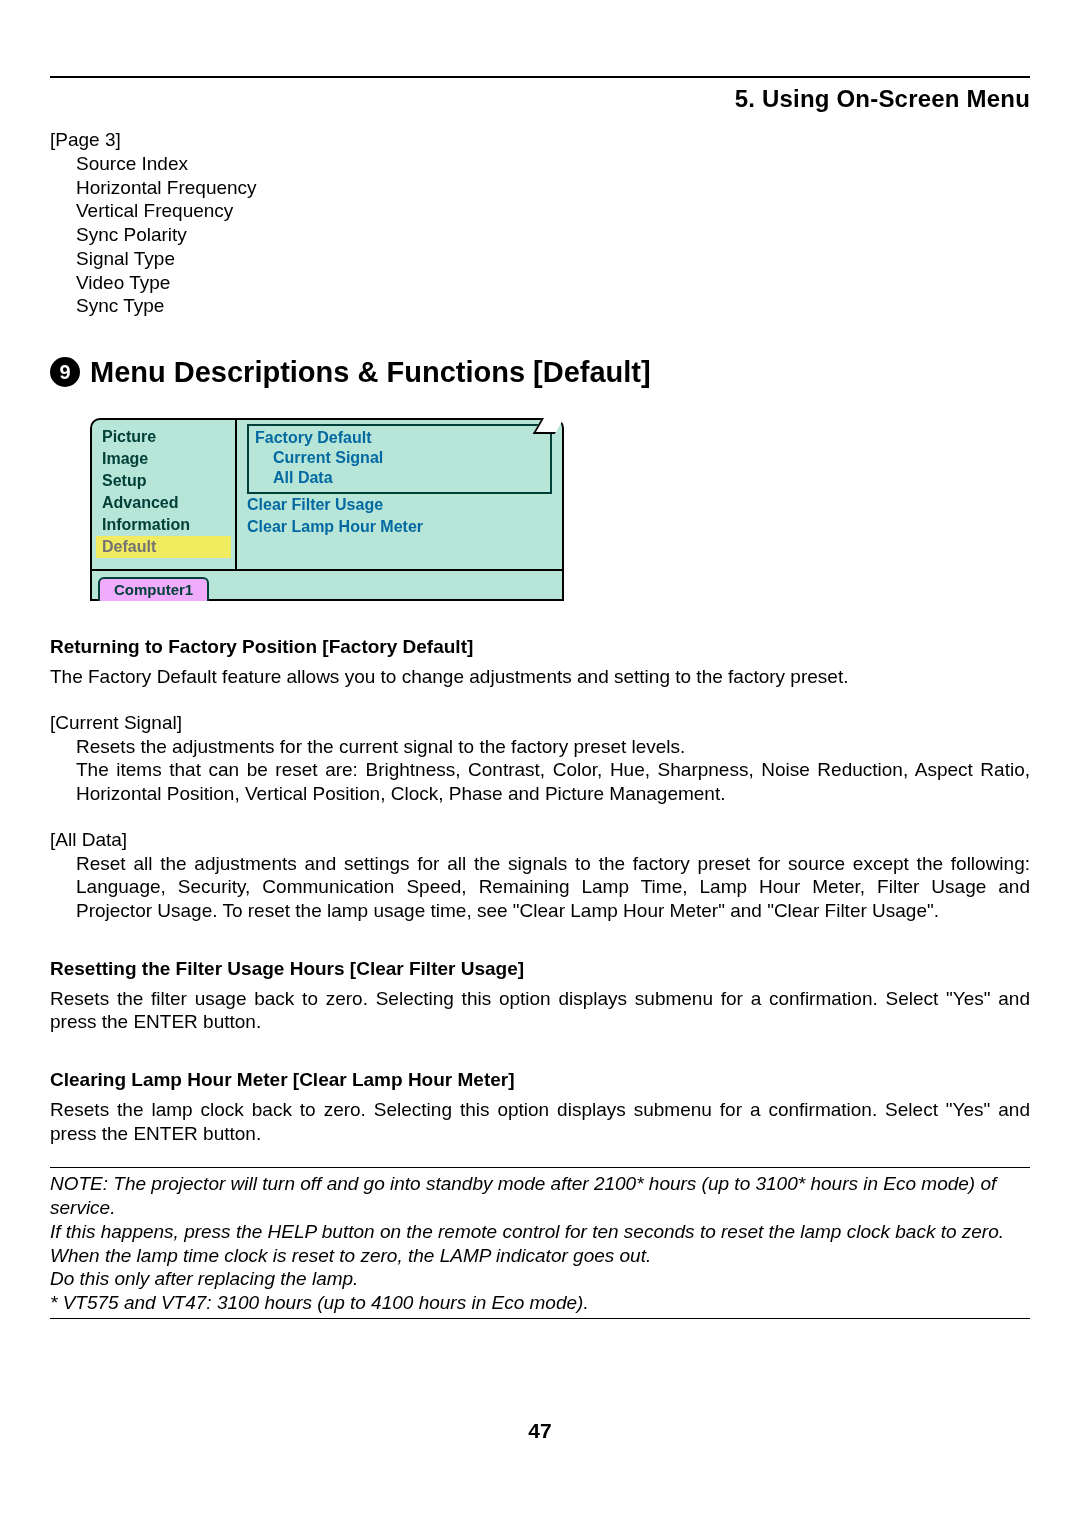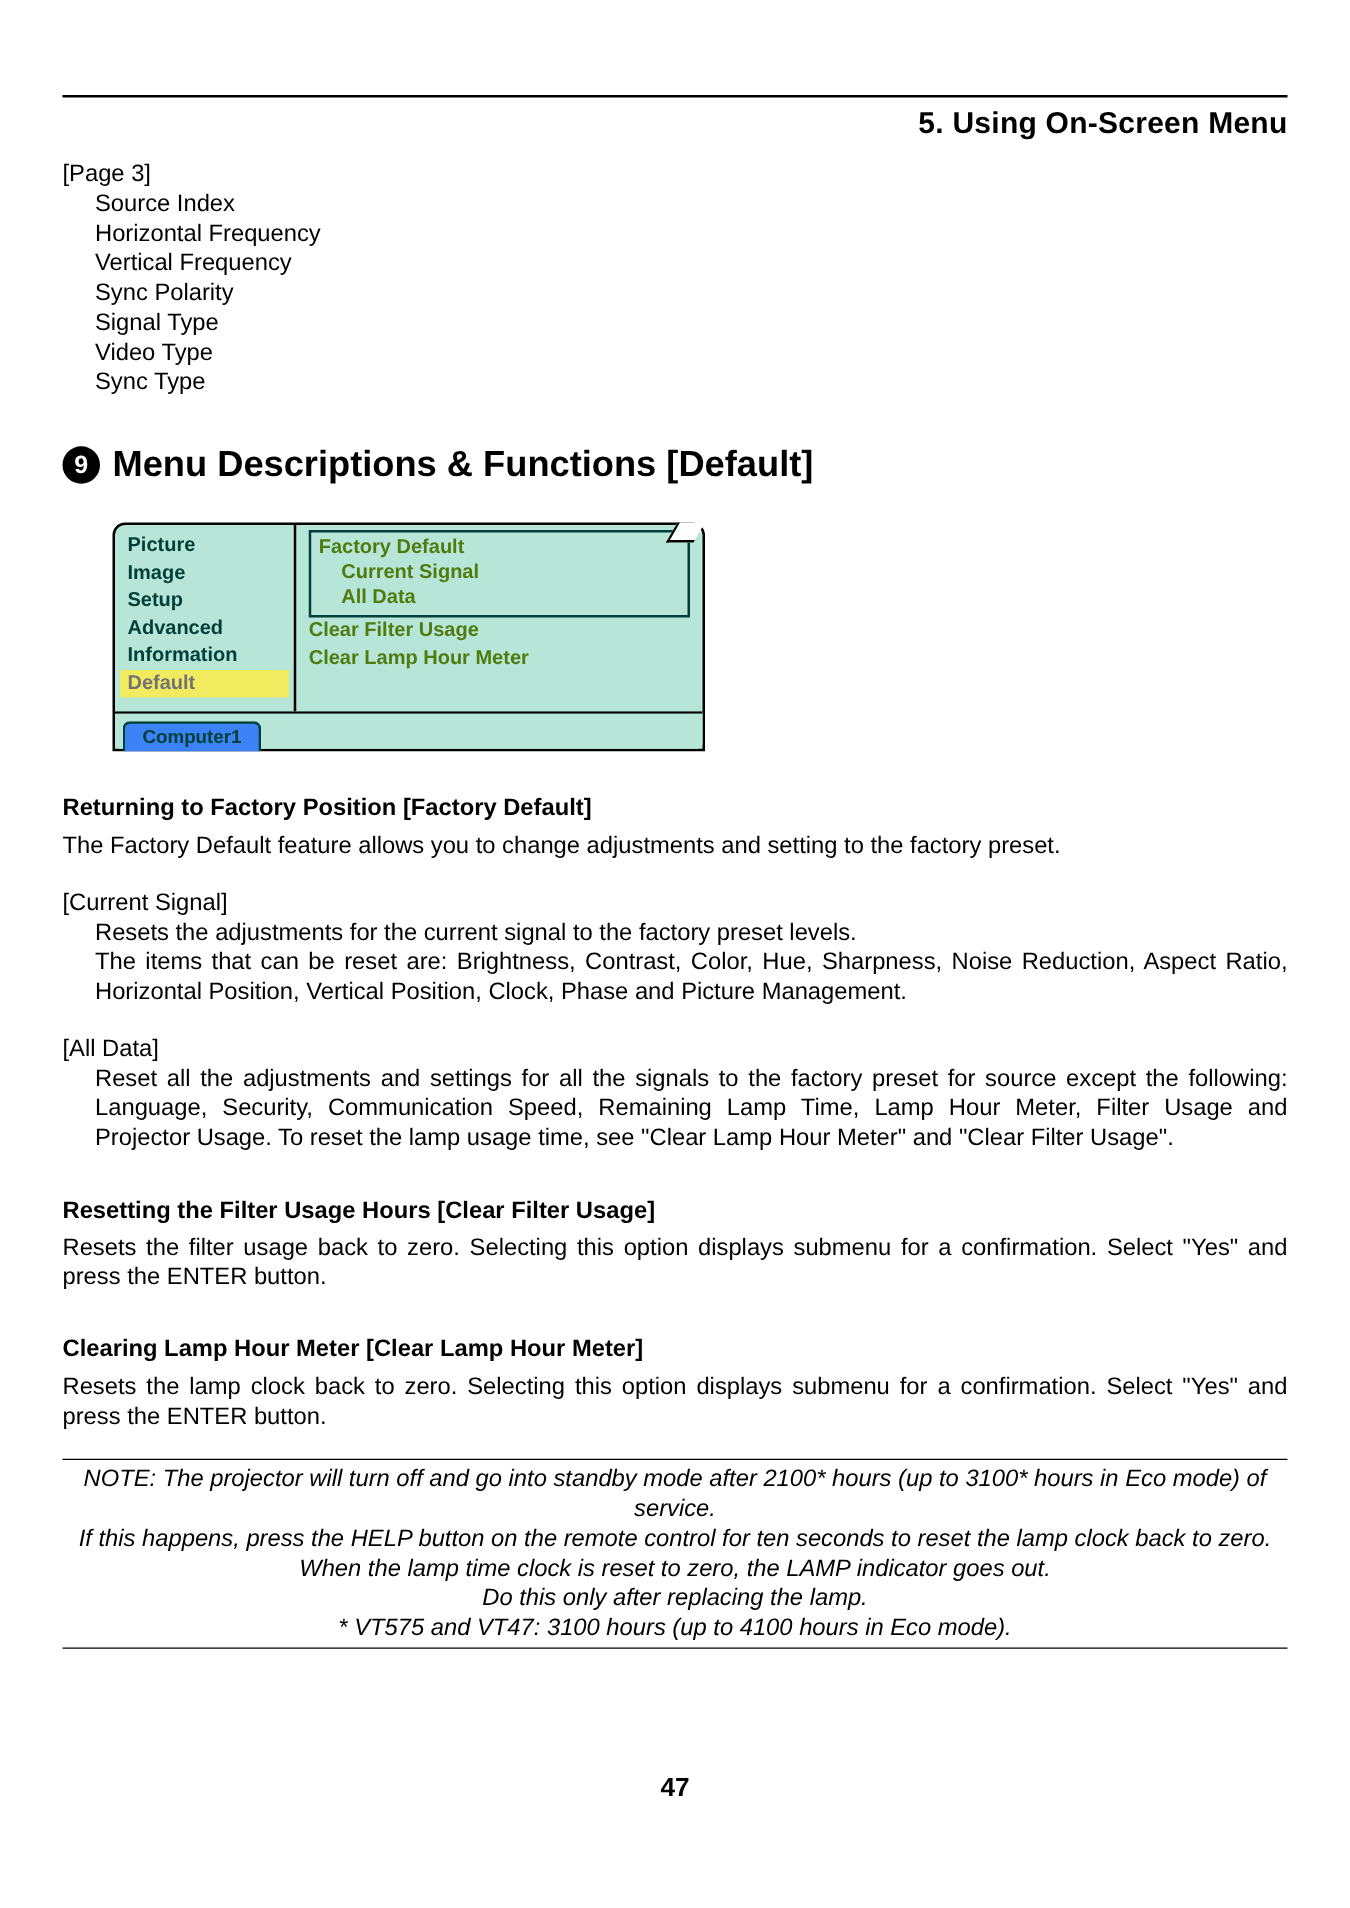--- a/index.html
+++ b/index.html
@@ -104,21 +104,21 @@
     color: #004038;
     font-weight: bold;
   }
   .nav .ni.sel {
     background: #f1eb60;
     color: #737373;
   }
   .panel {
     flex: 1;
     padding: 6px 10px;
-    color: #4d7c0f;
+    color: #0369a1;
     font-weight: bold;
   }
   .panel .group {
     border: 2px solid #004038;
     padding: 2px 6px 4px 6px;
     margin-top: -2px;
   }
   .panel .group .sub { margin-left: 18px; }
   .panel .line { padding: 1px 0; }
   .osd-tabbar {
@@ -127,21 +127,21 @@
     display: flex;
     align-items: flex-end;
     padding-left: 6px;
     background: #b7e5d8;
     border-bottom-left-radius: 4px;
     border-bottom-right-radius: 4px;
   }
   .osd-tab {
     border: 2px solid #004038;
     border-bottom: none;
-    background: #3b82f6;
+    background: #f0abfc;
     color: #004038;
     font-weight: bold;
     font-size: 15px;
     padding: 2px 14px;
     border-top-left-radius: 6px;
     border-top-right-radius: 6px;
     margin-bottom: -2px;
   }
   h3.sub {
     font-family: "Arial Black", Arial, sans-serif;
@@ -155,21 +155,20 @@
   }
   .term { margin-top: 22px; }
   .def { margin-left: 26px; text-align: justify; }
   .note-block {
     margin-top: 22px;
     border-top: 1.5px solid #000;
     border-bottom: 1.5px solid #000;
     padding: 4px 0 3px 0;
     font-style: italic;
     font-family: Arial, sans-serif;
-    text-align: center;
   }
   .note-block div { margin: 0; }
   .pageno {
     position: absolute;
     bottom: 82px;
     left: 0;
     right: 0;
     text-align: center;
     font-family: "Arial Black", Arial, sans-serif;
     font-weight: 900;

